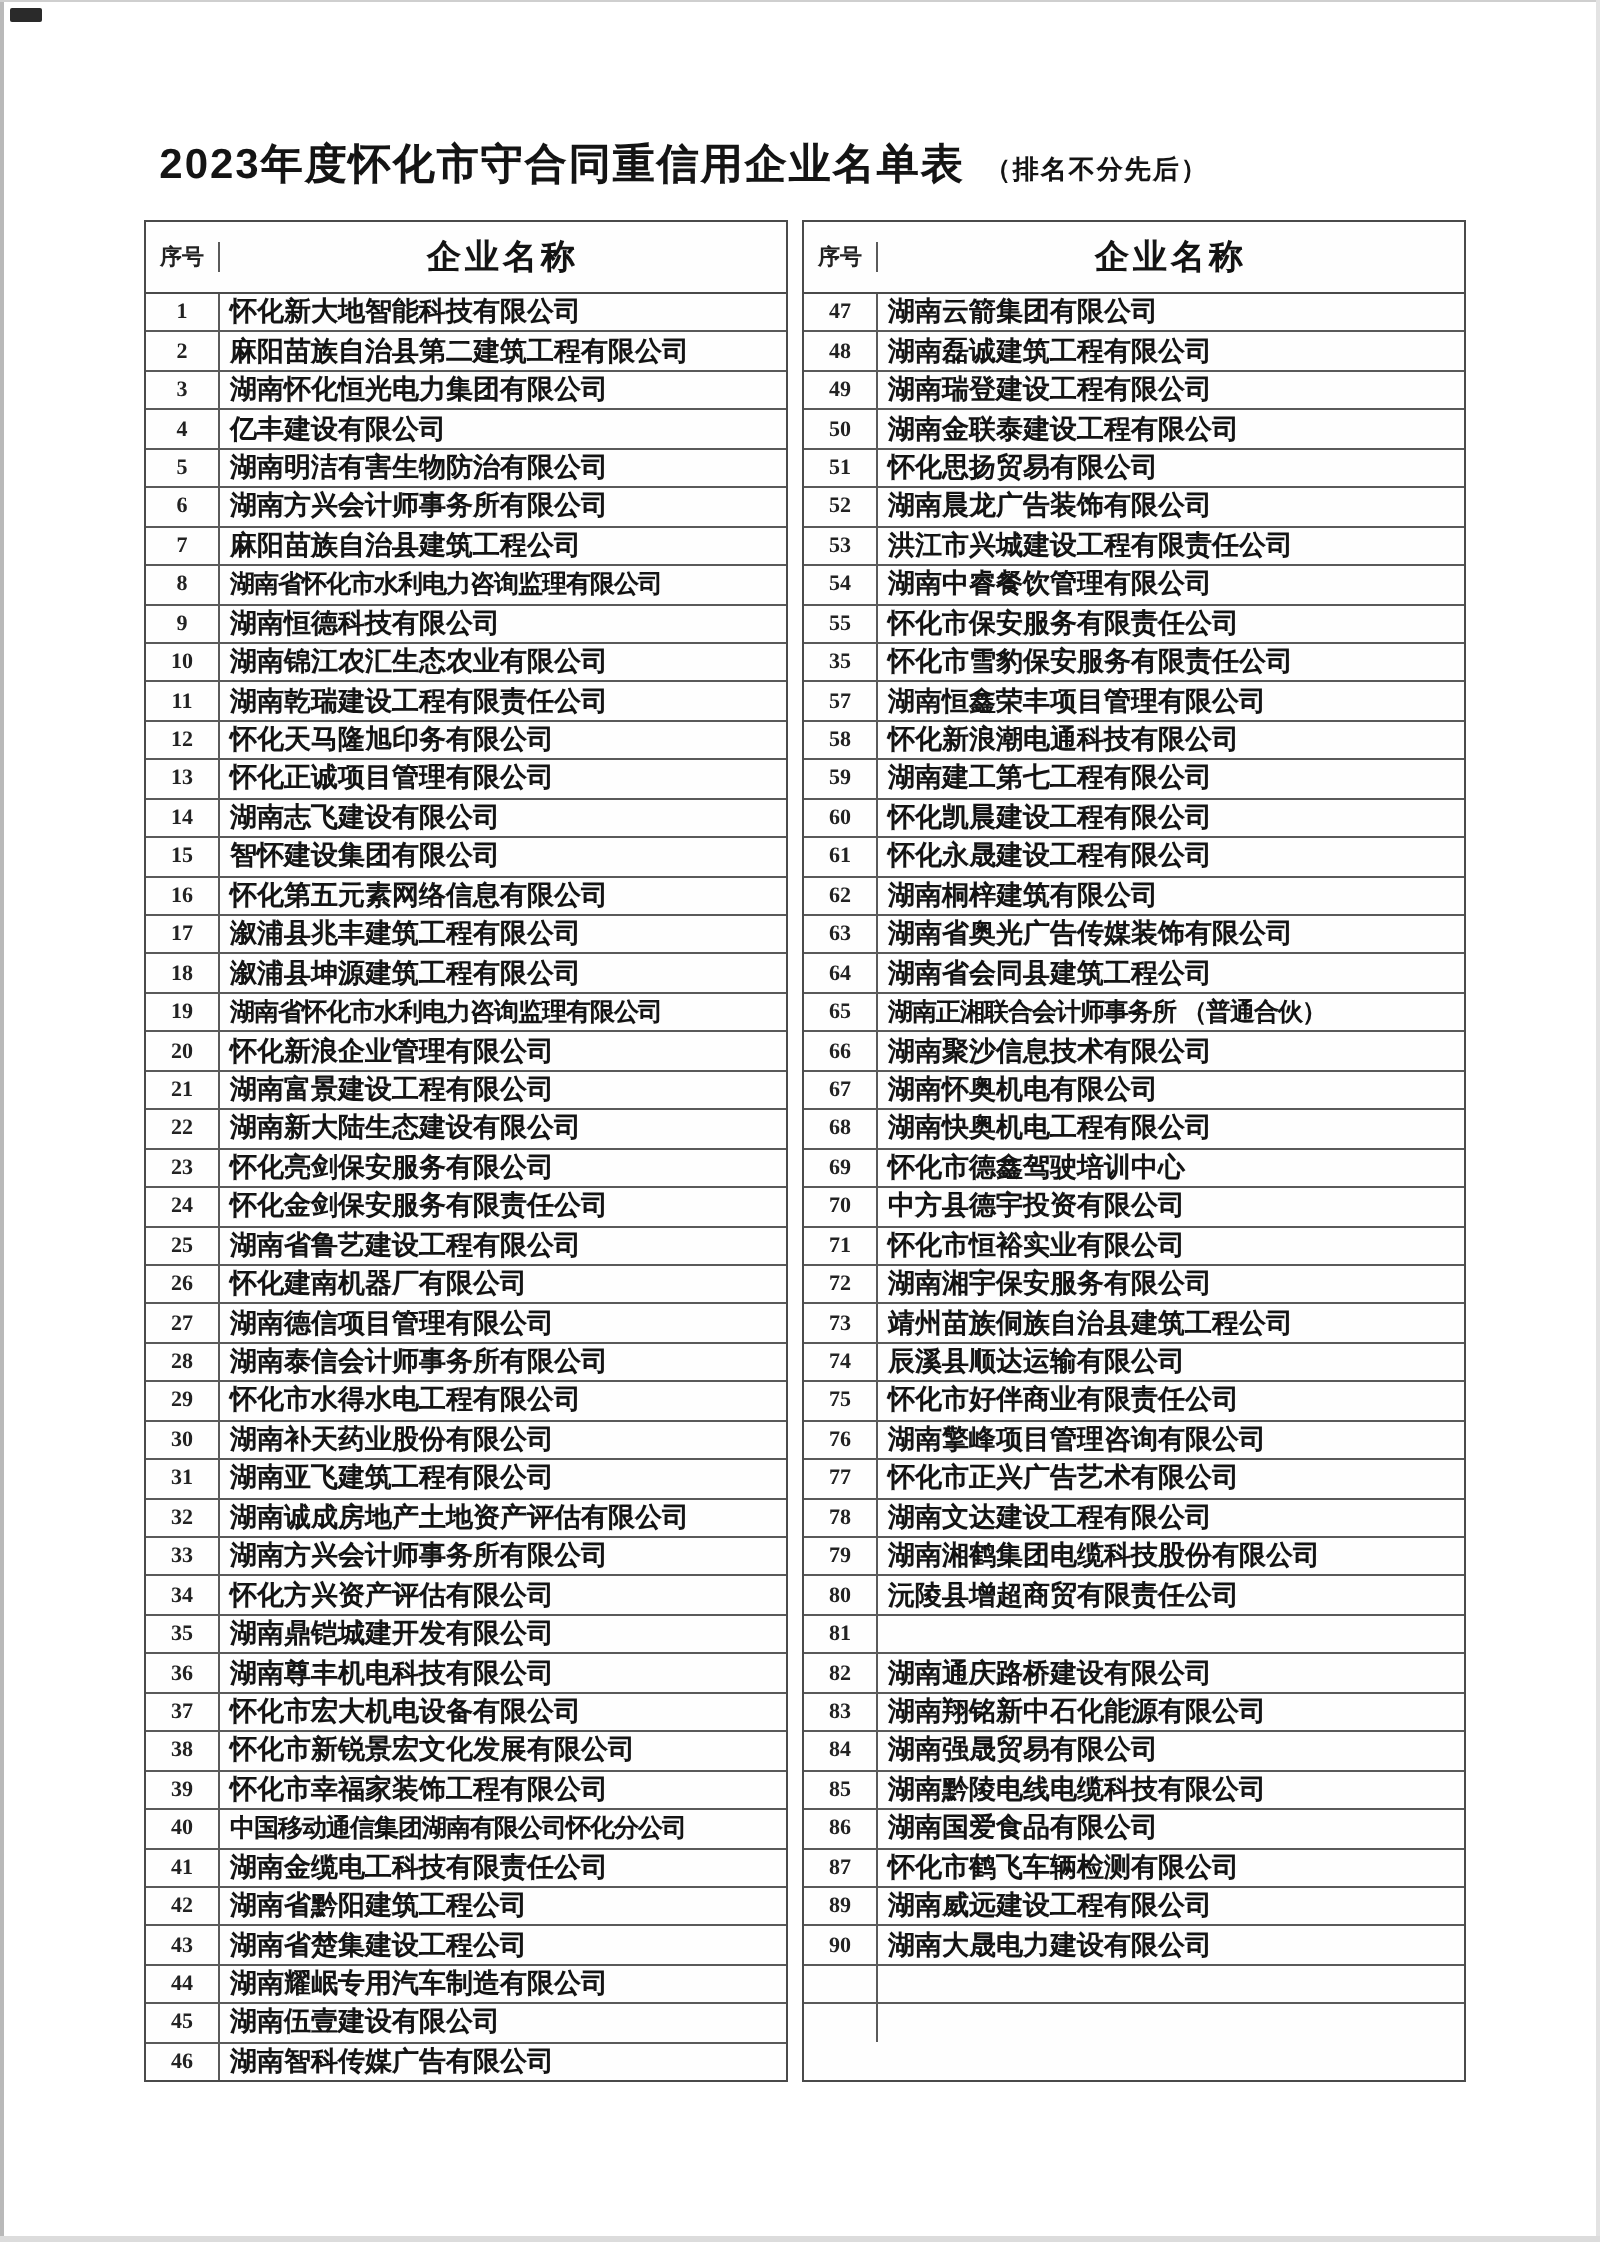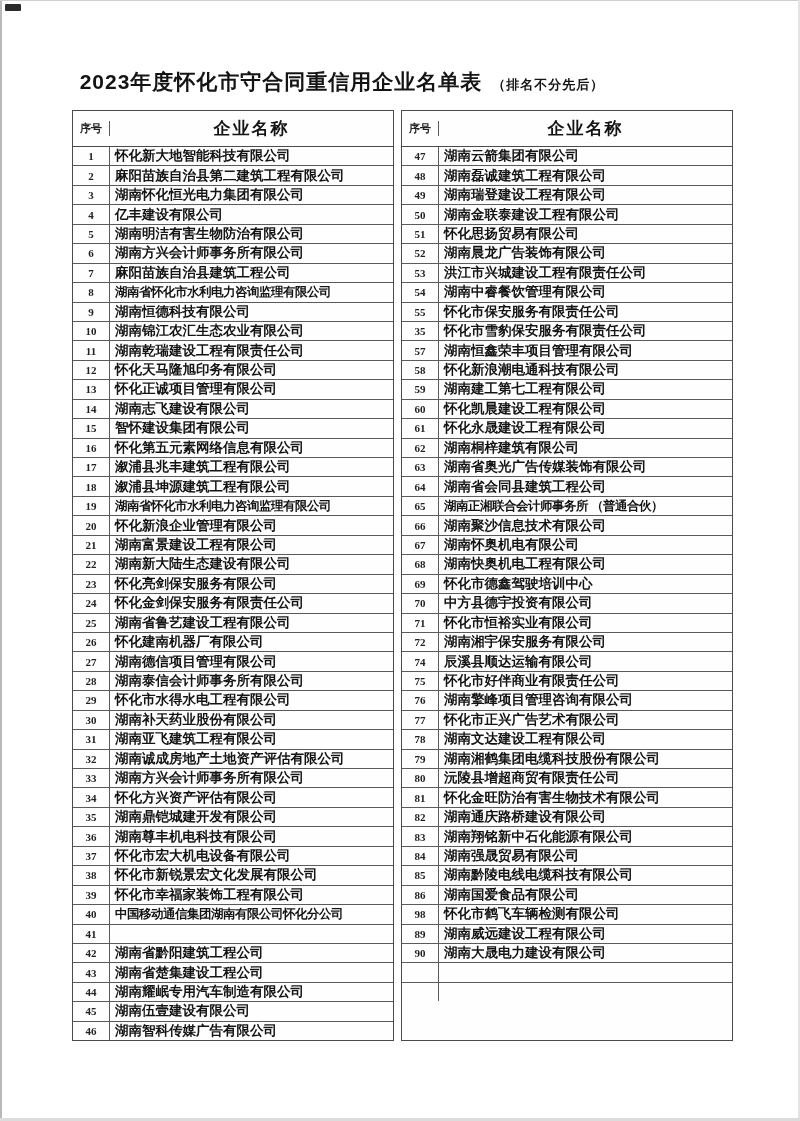--- a/index.html
+++ b/index.html
@@ -231,20 +231,21 @@
       <div class="trow data">
         <div class="cell idx">39</div>
         <div class="cell name">怀化市幸福家装饰工程有限公司</div>
       </div>
       <div class="trow data">
         <div class="cell idx">40</div>
         <div class="cell name squeeze">中国移动通信集团湖南有限公司怀化分公司</div>
       </div>
       <div class="trow data">
         <div class="cell idx">41</div>
+        <div class="cell name">湖南金缆电工科技有限责任公司</div>
       </div>
       <div class="trow data">
         <div class="cell idx">42</div>
         <div class="cell name">湖南省黔阳建筑工程公司</div>
       </div>
       <div class="trow data">
         <div class="cell idx">43</div>
         <div class="cell name">湖南省楚集建设工程公司</div>
       </div>
       <div class="trow data">
@@ -363,20 +364,24 @@
       </div>
       <div class="trow data">
         <div class="cell idx">71</div>
         <div class="cell name">怀化市恒裕实业有限公司</div>
       </div>
       <div class="trow data">
         <div class="cell idx">72</div>
         <div class="cell name">湖南湘宇保安服务有限公司</div>
       </div>
       <div class="trow data">
+        <div class="cell idx">73</div>
+        <div class="cell name">靖州苗族侗族自治县建筑工程公司</div>
+      </div>
+      <div class="trow data">
         <div class="cell idx">74</div>
         <div class="cell name">辰溪县顺达运输有限公司</div>
       </div>
       <div class="trow data">
         <div class="cell idx">75</div>
         <div class="cell name">怀化市好伴商业有限责任公司</div>
       </div>
       <div class="trow data">
         <div class="cell idx">76</div>
         <div class="cell name">湖南擎峰项目管理咨询有限公司</div>
@@ -392,21 +397,20 @@
       <div class="trow data">
         <div class="cell idx">79</div>
         <div class="cell name">湖南湘鹤集团电缆科技股份有限公司</div>
       </div>
       <div class="trow data">
         <div class="cell idx">80</div>
         <div class="cell name">沅陵县增超商贸有限责任公司</div>
       </div>
       <div class="trow data">
         <div class="cell idx">81</div>
-        <div class="cell name">怀化金旺防治有害生物技术有限公司</div>
       </div>
       <div class="trow data">
         <div class="cell idx">82</div>
         <div class="cell name">湖南通庆路桥建设有限公司</div>
       </div>
       <div class="trow data">
         <div class="cell idx">83</div>
         <div class="cell name">湖南翔铭新中石化能源有限公司</div>
       </div>
       <div class="trow data">
@@ -415,21 +419,21 @@
       </div>
       <div class="trow data">
         <div class="cell idx">85</div>
         <div class="cell name">湖南黔陵电线电缆科技有限公司</div>
       </div>
       <div class="trow data">
         <div class="cell idx">86</div>
         <div class="cell name">湖南国爱食品有限公司</div>
       </div>
       <div class="trow data">
-        <div class="cell idx">98</div>
+        <div class="cell idx">87</div>
         <div class="cell name">怀化市鹤飞车辆检测有限公司</div>
       </div>
       <div class="trow data">
         <div class="cell idx">89</div>
         <div class="cell name">湖南威远建设工程有限公司</div>
       </div>
       <div class="trow data">
         <div class="cell idx">90</div>
         <div class="cell name">湖南大晟电力建设有限公司</div>
       </div>

